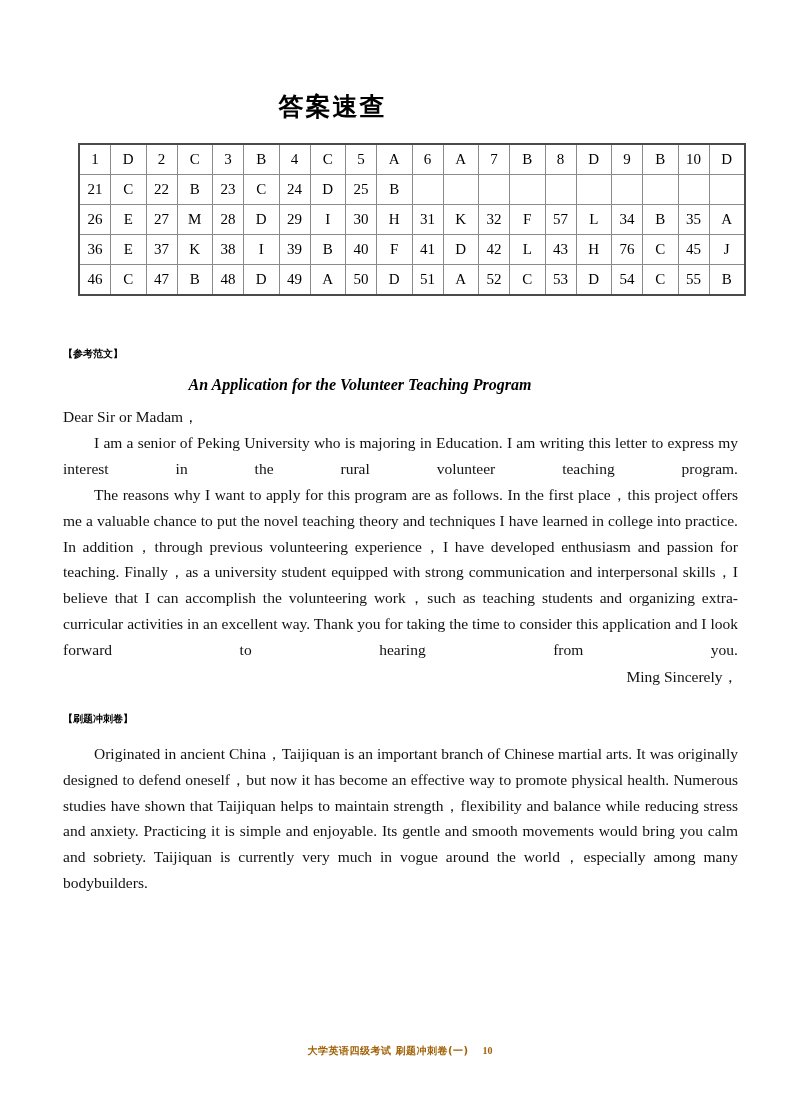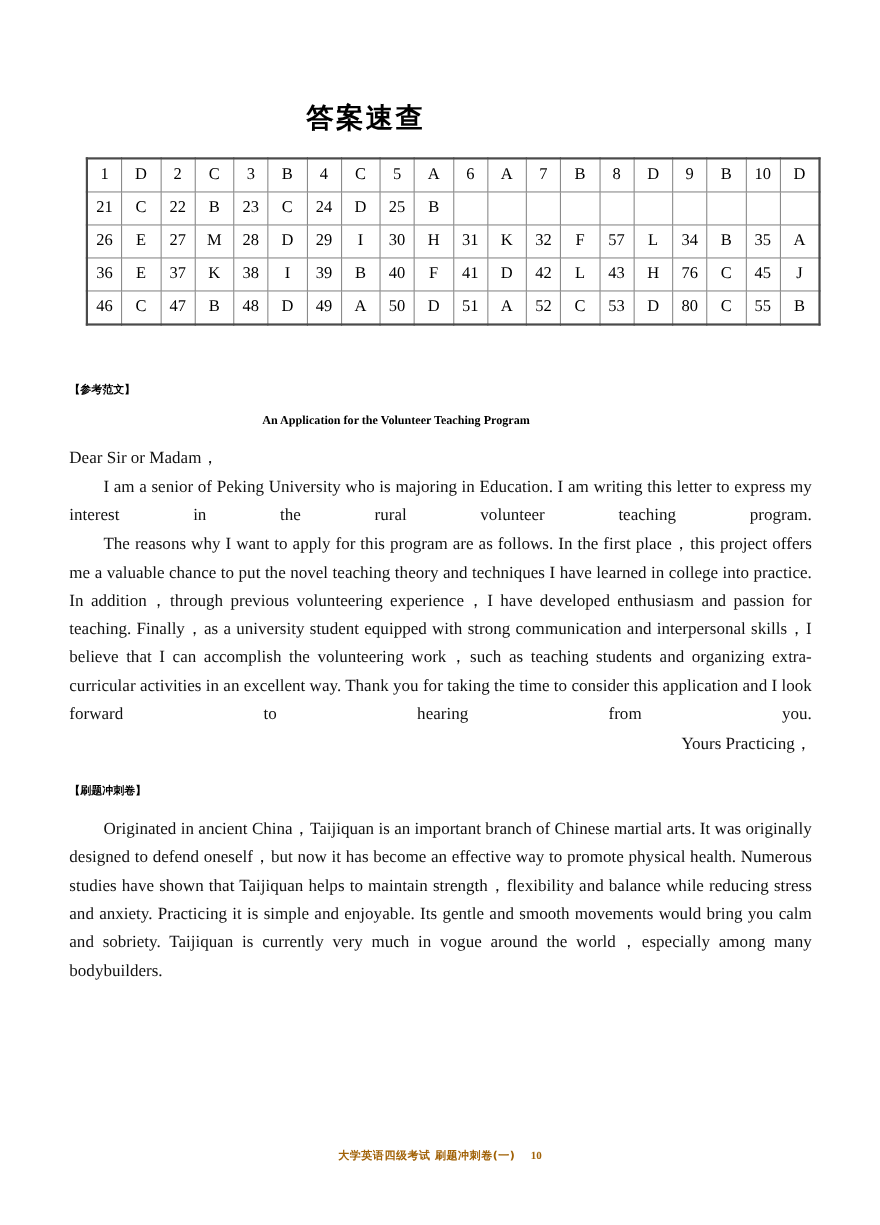--- a/index.html
+++ b/index.html
@@ -80,22 +80,23 @@
 
   
   .essay-title {
     position: absolute;
     left: 0;
     top: 376px;
     width: 720px;
     text-align: center;
     font-family: "Liberation Serif", "DejaVu Serif", serif;
     font-weight: bold;
-    font-size: 11px;
-    color: #000;
+    font-size: 16px;
+    color: #000;
+    font-style: italic;
   }
 
   .body-block {
     position: absolute;
     left: 63px;
     width: 675px;
     font-size: 15.5px;
     line-height: 25.8px;
     color: #111;
     text-align: justify;
@@ -241,40 +242,40 @@
             <td class="q-num">49</td>
             <td class="q-ans">A</td>
             <td class="q-num">50</td>
             <td class="q-ans">D</td>
             <td class="q-num">51</td>
             <td class="q-ans">A</td>
             <td class="q-num">52</td>
             <td class="q-ans">C</td>
             <td class="q-num">53</td>
             <td class="q-ans">D</td>
-            <td class="q-num">80</td>
+            <td class="q-num">54</td>
             <td class="q-ans">C</td>
             <td class="q-num">55</td>
             <td class="q-ans">B</td>
           </tr>
         </tbody>
     </table>
   </div>
 
   <div class="section-header" id="hdr-model-essay">【参考范文】</div>
 
   <div class="essay-title">An Application for the Volunteer Teaching Program</div>
 
   <div class="body-block" id="salutation">Dear Sir or Madam，</div>
 
   <div class="body-block" id="essay-p1">I am a senior of Peking University who is majoring in Education. I am writing this letter to express my interest in the rural volunteer teaching program.</div>
 
   <div class="body-block" id="essay-p2">The reasons why I want to apply for this program are as follows. In the first place，this project offers me a valuable chance to put the novel teaching theory and techniques I have learned in college into practice. In addition，through previous volunteering experience，I have developed enthusiasm and passion for teaching. Finally，as a university student equipped with strong communication and interpersonal skills，I believe that I can accomplish the volunteering work，such as teaching students and organizing extra-curricular activities in an excellent way. Thank you for taking the time to consider this application and I look forward to hearing from you.</div>
 
-  <div class="body-block" id="closing-line">Yours Practicing，</div>
+  <div class="body-block" id="closing-line">Ming Sincerely，</div>
 
 
   <div class="section-header" id="hdr-translation">【刷题冲刺卷】</div>
 
   <div class="body-block" id="translation-p1">Originated in ancient China，Taijiquan is an important branch of Chinese martial arts. It was originally designed to defend oneself，but now it has become an effective way to promote physical health. Numerous studies have shown that Taijiquan helps to maintain strength，flexibility and balance while reducing stress and anxiety. Practicing it is simple and enjoyable. Its gentle and smooth movements would bring you calm and sobriety. Taijiquan is currently very much in vogue around the world，especially among many bodybuilders.</div>
 
   <div class="footer">
     <span class="footer-text">大学英语四级考试 刷题冲刺卷(一)</span><span class="page-number">10</span>
   </div>
 

